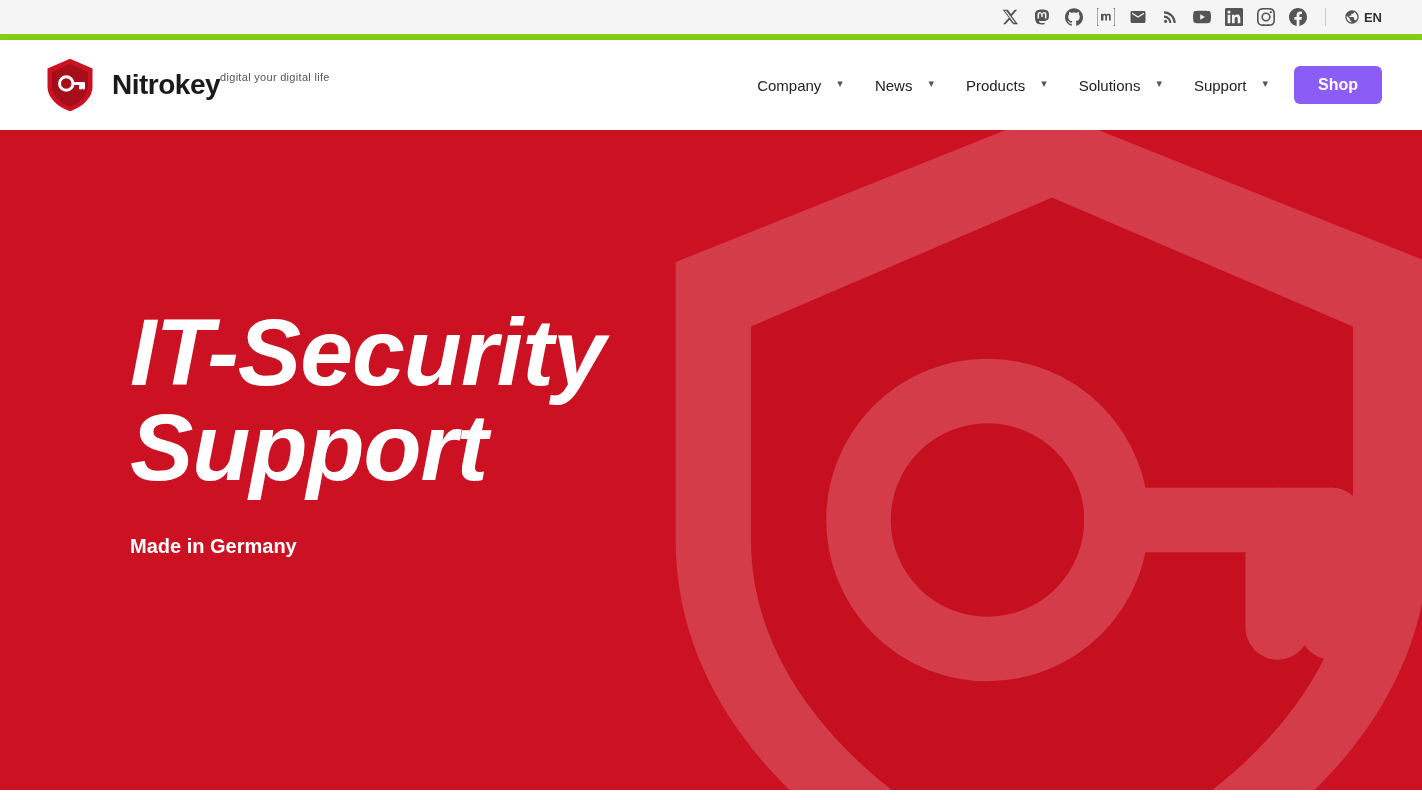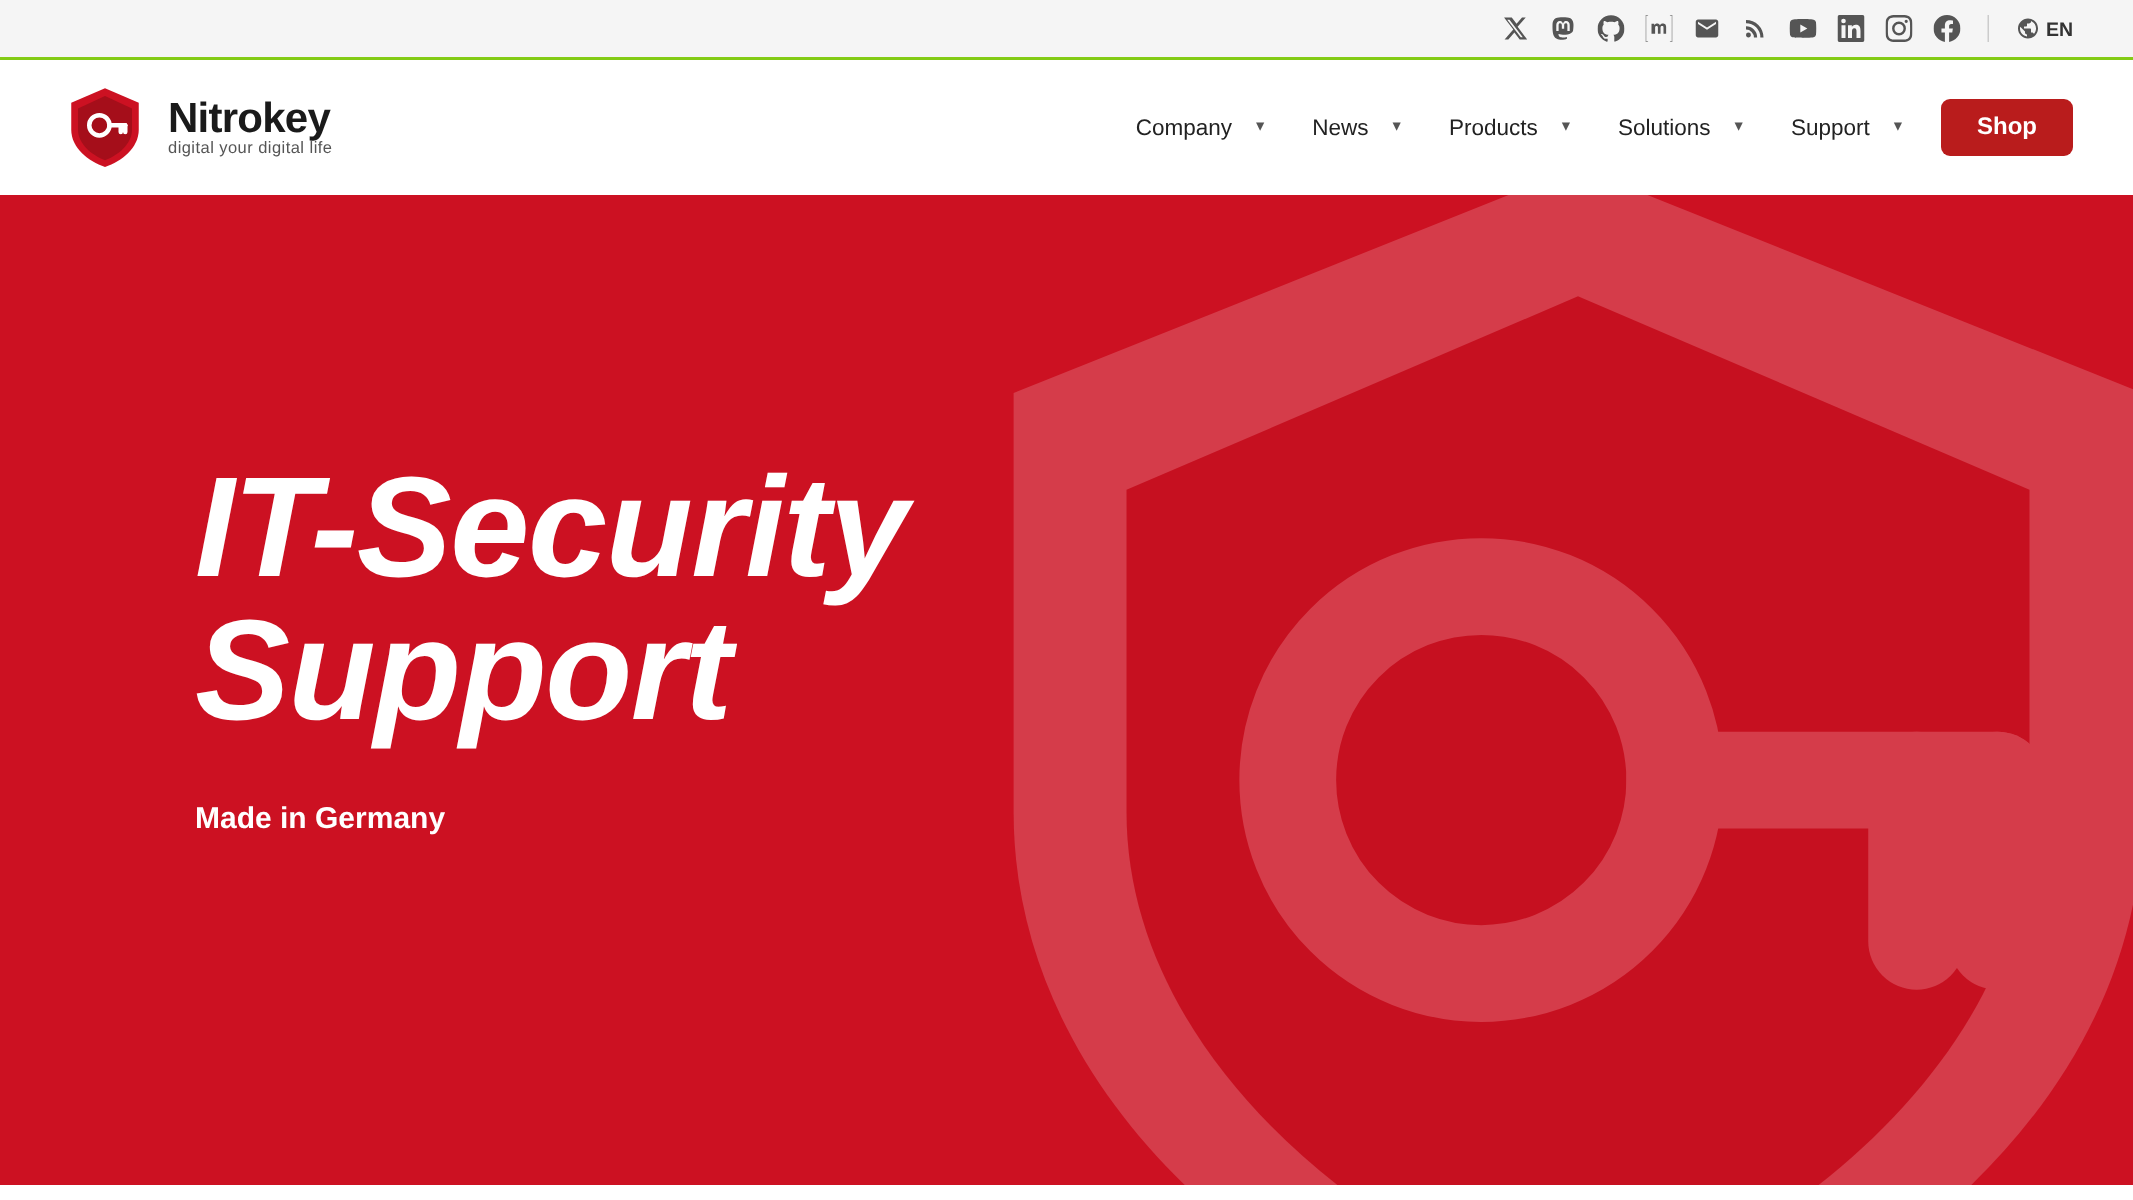--- a/index.html
+++ b/index.html
@@ -1,21 +1,21 @@
 <!DOCTYPE html>
 <html><head>
   <meta charset="utf-8">
   <style>
     *, *::before, *::after { box-sizing: border-box; margin: 0; padding: 0; }
     body { font-family: -apple-system, BlinkMacSystemFont, 'Segoe UI', Arial, sans-serif; width: 1422px; overflow-x: hidden; }
 
     
     .topbar {
       background: #f5f5f5;
-      border-bottom: 2px solid #84cc16;
+      border-bottom: 6px solid #84cc16;
       height: 40px;
       display: flex;
       align-items: center;
       justify-content: flex-end;
       padding: 0 40px;
       gap: 14px;
     }
     .topbar-icon {
       color: #555;
       font-size: 16px;
@@ -59,21 +59,20 @@
       align-items: center;
       gap: 12px;
       text-decoration: none;
     }
     .logo-shield {
       width: 60px;
       height: 60px;
     }
     .logo-text {
       display: flex;
-      flex-direction: column;
     }
     .logo-name {
       font-size: 28px;
       font-weight: 800;
       color: #1a1a1a;
       letter-spacing: -0.5px;
       line-height: 1;
     }
     .logo-tagline {
       font-size: 11px;
@@ -96,21 +95,21 @@
       cursor: pointer;
       text-decoration: none;
       border-radius: 4px;
       white-space: nowrap;
     }
     .nav-item .chevron {
       font-size: 11px;
       color: #555;
     }
     .shop-btn {
-      background: #b91c1c;
+      background: #8b5cf6;
       color: #fff;
       font-size: 16px;
       font-weight: 700;
       padding: 10px 24px;
       border-radius: 6px;
       cursor: pointer;
       text-decoration: none;
       margin-left: 8px;
     }
 

